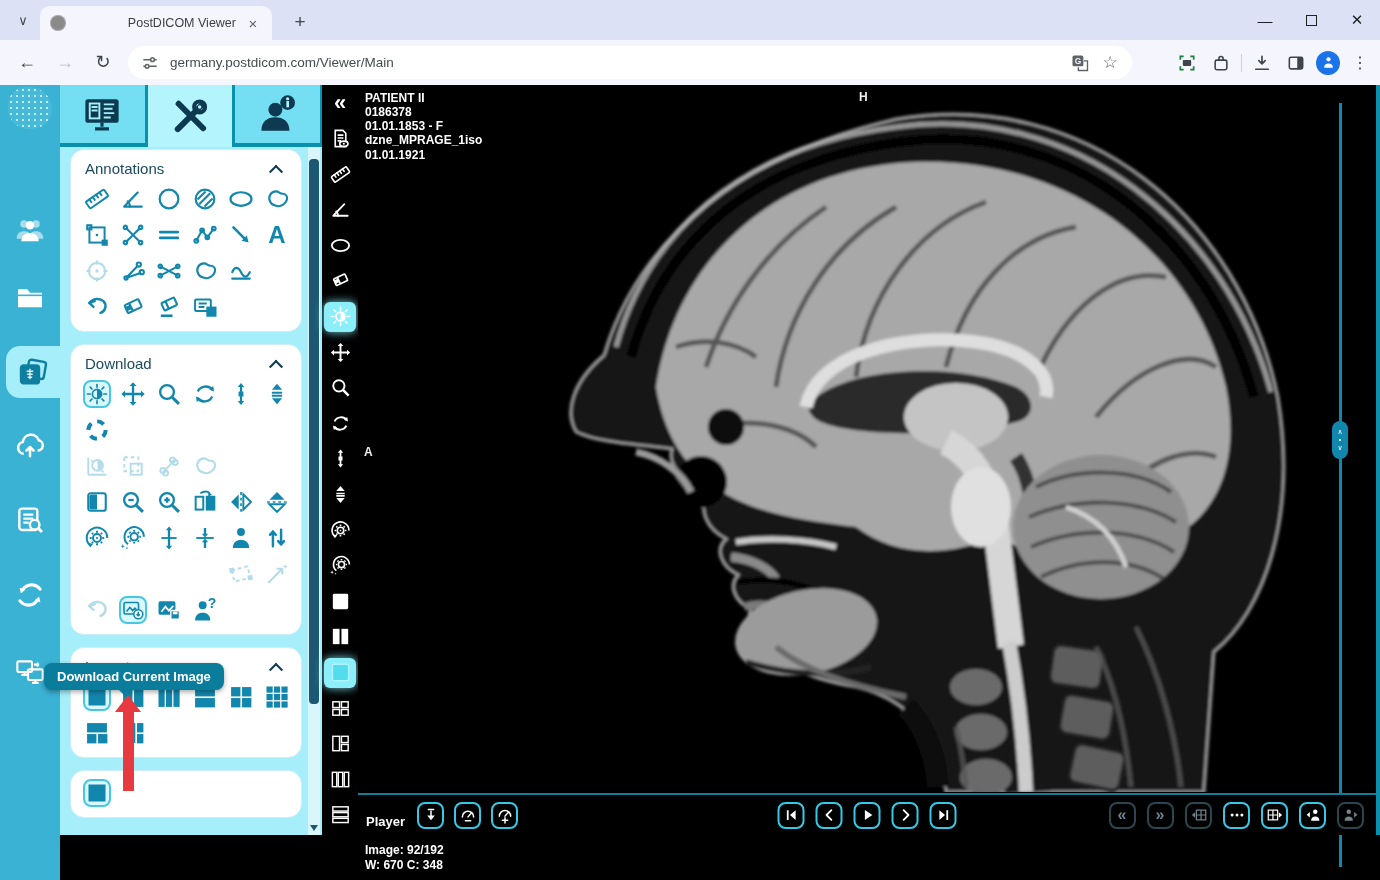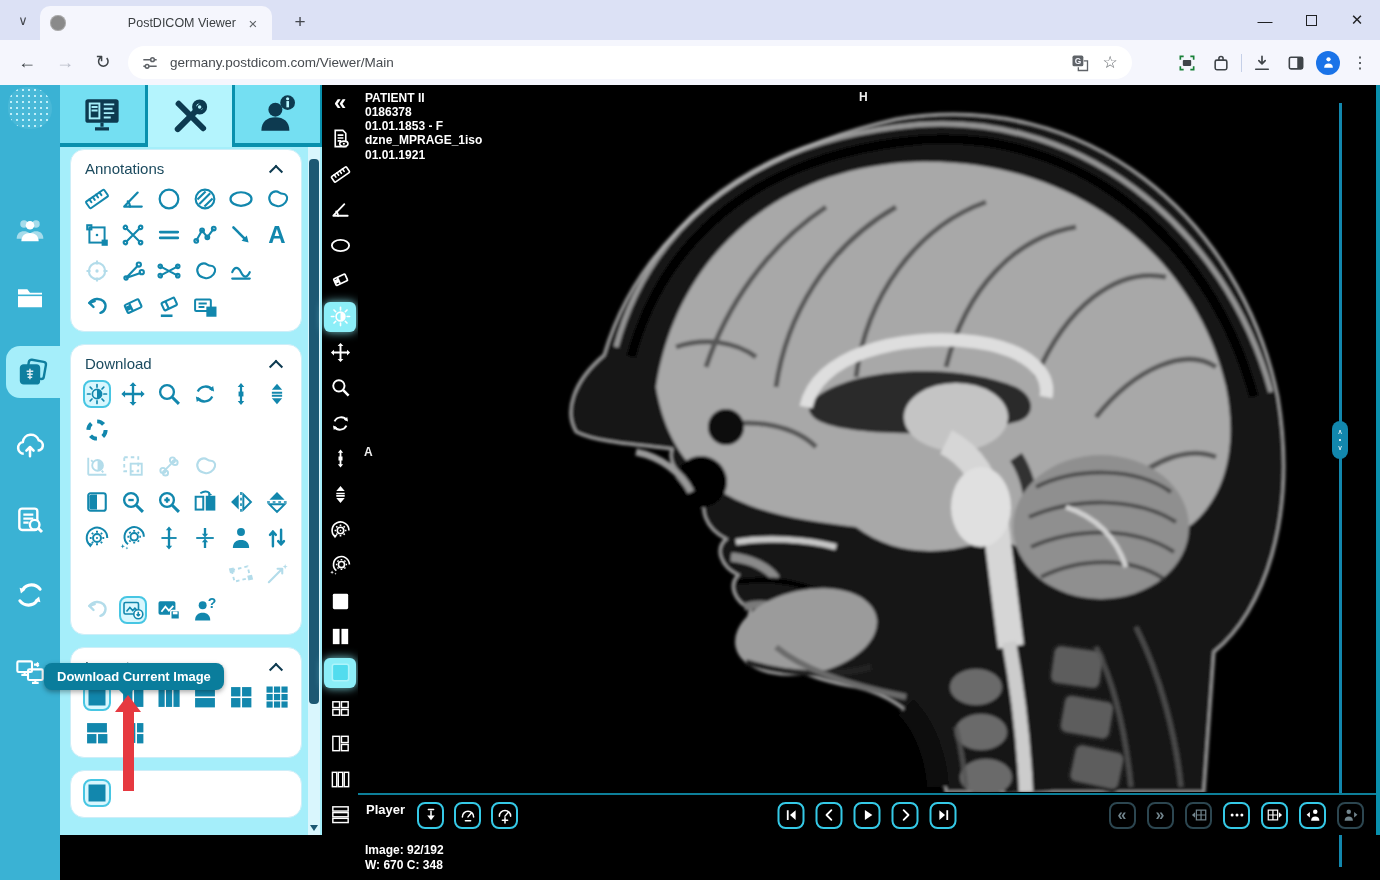--- a/index.html
+++ b/index.html
@@ -105,21 +105,21 @@
   .orient-top{position:absolute;top:5px;left:50%;color:#eee;font-size:12px;font-weight:bold;z-index:5;}
   .orient-left{position:absolute;top:360px;left:6px;color:#eee;font-size:12px;font-weight:bold;z-index:5;}
   .status{position:absolute;left:7px;bottom:8px;color:#fff;font-size:12px;font-weight:bold;line-height:1.25;z-index:5;}
   .slider{position:absolute;right:12px;top:18px;bottom:14px;width:16px;z-index:6;}
   .slidertrack{position:absolute;left:7px;top:0;bottom:0;width:3px;background:#1287ad;}
   .sliderthumb{position:absolute;left:0;top:318px;width:16px;height:38px;background:#1287ad;border-radius:8px;
     color:#fff;display:flex;flex-direction:column;align-items:center;justify-content:center;font-size:7px;line-height:1.1;}
   
   .playerbar{position:absolute;left:0;right:0;bottom:0;height:42px;background:#000;border-top:2px solid #0d7f99;
     display:flex;align-items:center;z-index:7;}
-  .pgroup{display:flex;align-items:flex-start;gap:10px;margin-left:8px;}
+  .pgroup{display:flex;align-items:flex-end;gap:10px;margin-left:8px;}
   .plabel{color:#fff;font-size:13px;font-weight:bold;margin-right:2px;}
   .pbtns{display:flex;gap:10px;}
   .btn{width:27px;height:27px;border:2px solid #35c9e6;border-radius:8px;display:flex;align-items:center;justify-content:center;color:#fff;}
   .btn svg{width:18px;height:18px;}
   .btn.txt{font-size:15px;font-weight:bold;}
   .btn.dim{border-color:#2c4650;color:#72858d;}
   .pnav{position:absolute;left:50%;transform:translateX(-50%);display:flex;gap:11px;}
   .pright{position:absolute;right:12px;display:flex;gap:11px;}
   .pright .btn.txt{font-size:13px;letter-spacing:1px;}
   svg text{font-family:"Liberation Sans",sans-serif;}

